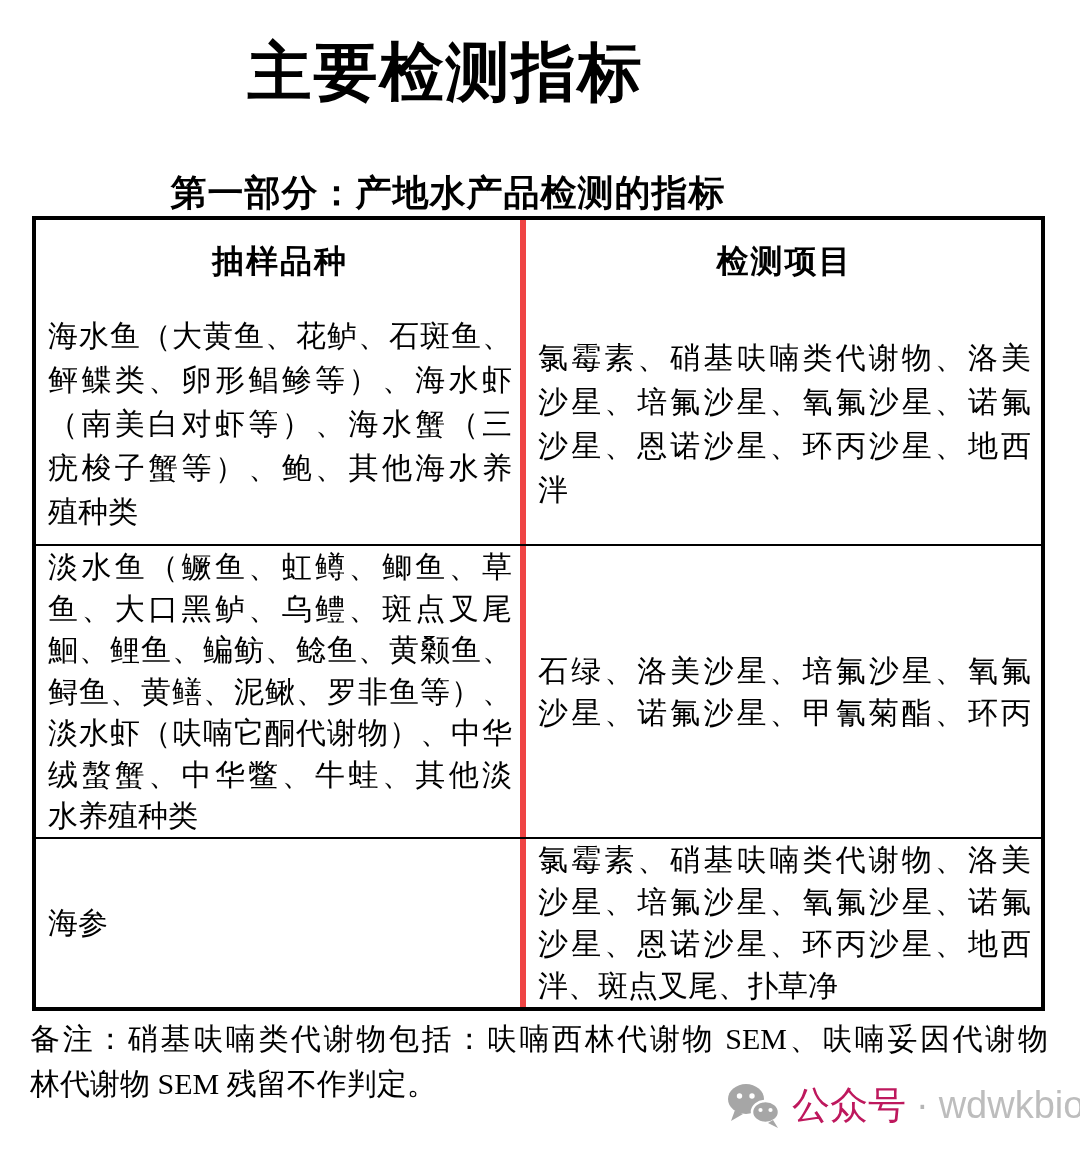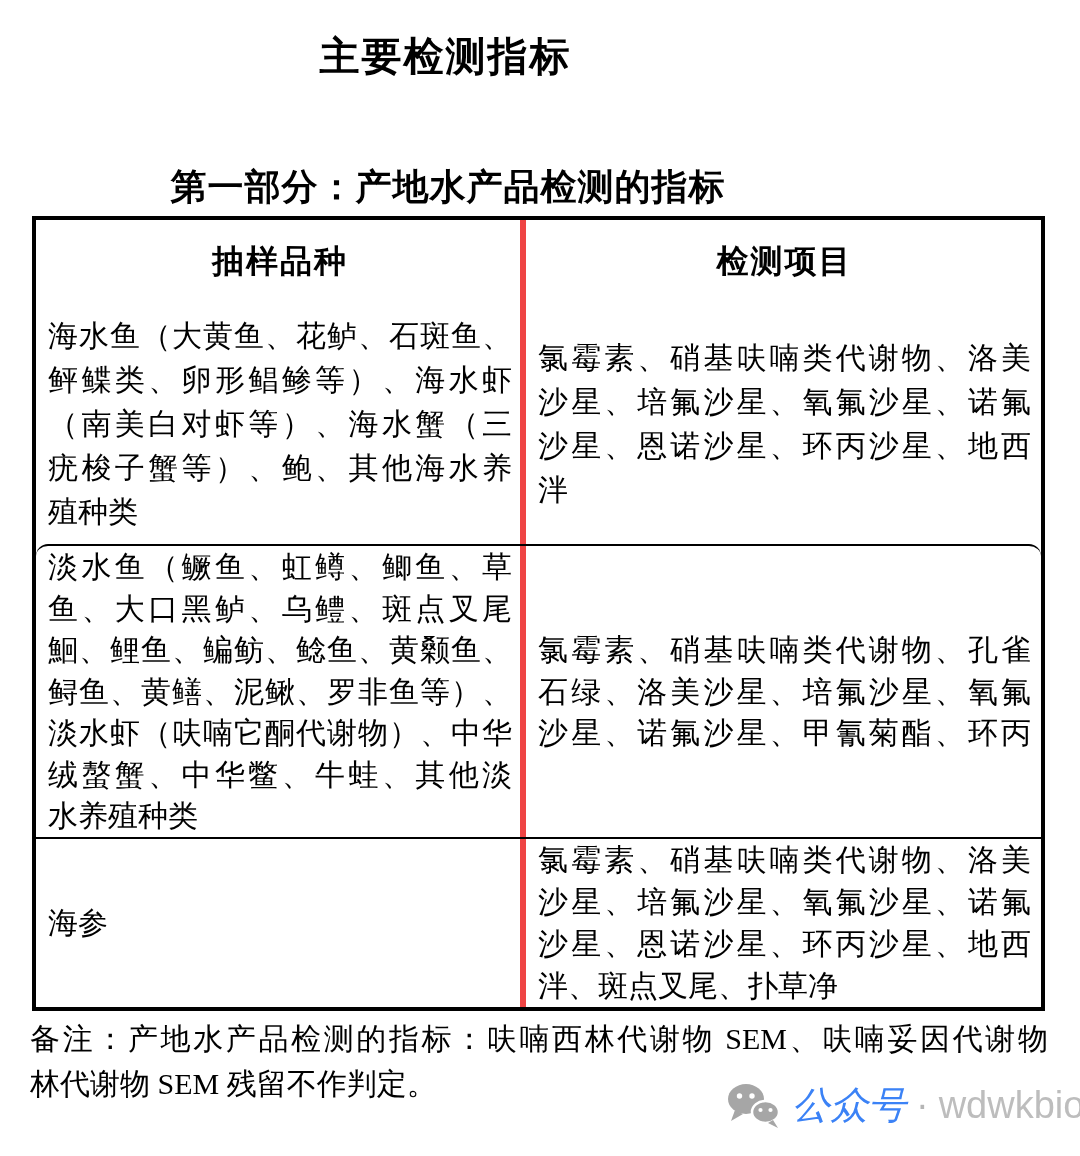--- a/index.html
+++ b/index.html
@@ -2,62 +2,62 @@
 <html><head>
 <meta charset="utf-8">
 <style>
   html,body{margin:0;padding:0;}
   body{
     width:1080px;height:1156px;position:relative;background:#ffffff;
     color:#000000;font-family:"Liberation Serif", serif;overflow:hidden;
   }
   .title{
     position:absolute;top:2px;left:0;width:891px;text-align:center;
-    font-size:40px;font-weight:bold;line-height:56px;letter-spacing:2px;
+    font-size:64px;font-weight:bold;line-height:56px;letter-spacing:2px;
     font-family:"Liberation Serif", serif;
   }
   .subtitle{
-    position:absolute;top:136px;left:0;width:896px;text-align:center;
+    position:absolute;top:142px;left:0;width:896px;text-align:center;
     font-size:36px;font-weight:bold;line-height:42px;
     font-family:"Liberation Sans", sans-serif;letter-spacing:1px;
   }
   .tbl{
     position:absolute;left:32px;top:216px;width:1005px;
     border:4px solid #000;background:#fff;
   }
   .tr{display:flex;}
   .tr + .tr{border-top:2px solid #000;}
   .c1{width:466px;padding:0 8px 0 12px;}
   .c2{width:495px;padding:0 10px 0 12px;border-left:6px solid #ef4444;}
   .head{height:84px;}
   .th{
     display:flex;align-items:center;justify-content:center;
     font-weight:bold;font-size:32px;letter-spacing:2px;
   }
   .td{display:flex;flex-direction:column;justify-content:center;font-size:30px;}
   .row0{height:240px;}
-  .row1{height:291px;border-radius:12px;}
+  .row1{height:291px;}
   .row2{height:168px;}
   .row0 .line{line-height:44px;}
   .row1 .line{line-height:41.5px;}
   .row2 .line{line-height:42px;}
   .line{width:100%;text-align:left;}
   .j{text-align:justify;text-align-last:justify;}
   .note{
     position:absolute;left:30px;top:1016px;width:1018px;
     font-size:30px;line-height:45px;
   }
   .watermark{
     position:absolute;left:726px;top:1080px;height:50px;
     display:flex;align-items:center;
     font-family:"Liberation Sans", sans-serif;font-size:38px;
     white-space:nowrap;
   }
   .wicon{display:inline-flex;margin-right:10px;}
-  .wm-label{color:#3b82f6;font-style:italic;}
+  .wm-label{color:#be185d;}
   .wm-sep{color:#b5b5b5;margin:0 10px;}
   .wm-account{color:#bdbdbd;}
 </style>
 </head>
 <body>
 
 <h1 class="title">主要检测指标</h1>
 
 <h2 class="subtitle">第一部分：产地水产品检测的指标</h2>
 
@@ -86,41 +86,40 @@
         <div class="td c1">
           <div class="line j">淡水鱼（鳜鱼、虹鳟、鲫鱼、草</div>
           <div class="line j">鱼、大口黑鲈、乌鳢、斑点叉尾</div>
           <div class="line j">鮰、鲤鱼、鳊鲂、鲶鱼、黄颡鱼、</div>
           <div class="line j">鲟鱼、黄鳝、泥鳅、罗非鱼等）、</div>
           <div class="line j">淡水虾（呋喃它酮代谢物）、中华</div>
           <div class="line j">绒螯蟹、中华鳖、牛蛙、其他淡</div>
           <div class="line">水养殖种类</div>
         </div>
         <div class="td c2">
-          <div class="line j">氯霉素、硝基呋喃类代谢物、孔雀</div>
           <div class="line j">石绿、洛美沙星、培氟沙星、氧氟</div>
           <div class="line j">沙星、诺氟沙星、甲氰菊酯、环丙</div>
         </div>
       </div>
       <div class="tr row2">
         <div class="td c1">
           <div class="line">海参</div>
         </div>
         <div class="td c2">
           <div class="line j">氯霉素、硝基呋喃类代谢物、洛美</div>
           <div class="line j">沙星、培氟沙星、氧氟沙星、诺氟</div>
           <div class="line j">沙星、恩诺沙星、环丙沙星、地西</div>
           <div class="line">泮、斑点叉尾、扑草净</div>
         </div>
       </div>
     </div>
 </div>
 
 <div class="note" id="note">
-    <div class="line j">备注：产地水产品检测的指标：呋喃西林代谢物 SEM、呋喃妥因代谢物</div>
+    <div class="line j">备注：硝基呋喃类代谢物包括：呋喃西林代谢物 SEM、呋喃妥因代谢物</div>
     <div class="line">林代谢物 SEM 残留不作判定。</div>
   </div>
 
 <div class="watermark">
   <span class="wicon">
     <svg width="56" height="48" viewBox="0 0 56 48" xmlns="http://www.w3.org/2000/svg" aria-hidden="true">
       <ellipse cx="20" cy="18" rx="18" ry="15" fill="#a6a6a6"></ellipse>
       <polygon points="9,29 5,40 17,33" fill="#a6a6a6"></polygon>
       <circle cx="13.5" cy="15" r="2.7" fill="#ffffff"></circle>
       <circle cx="26" cy="15" r="2.7" fill="#ffffff"></circle>

